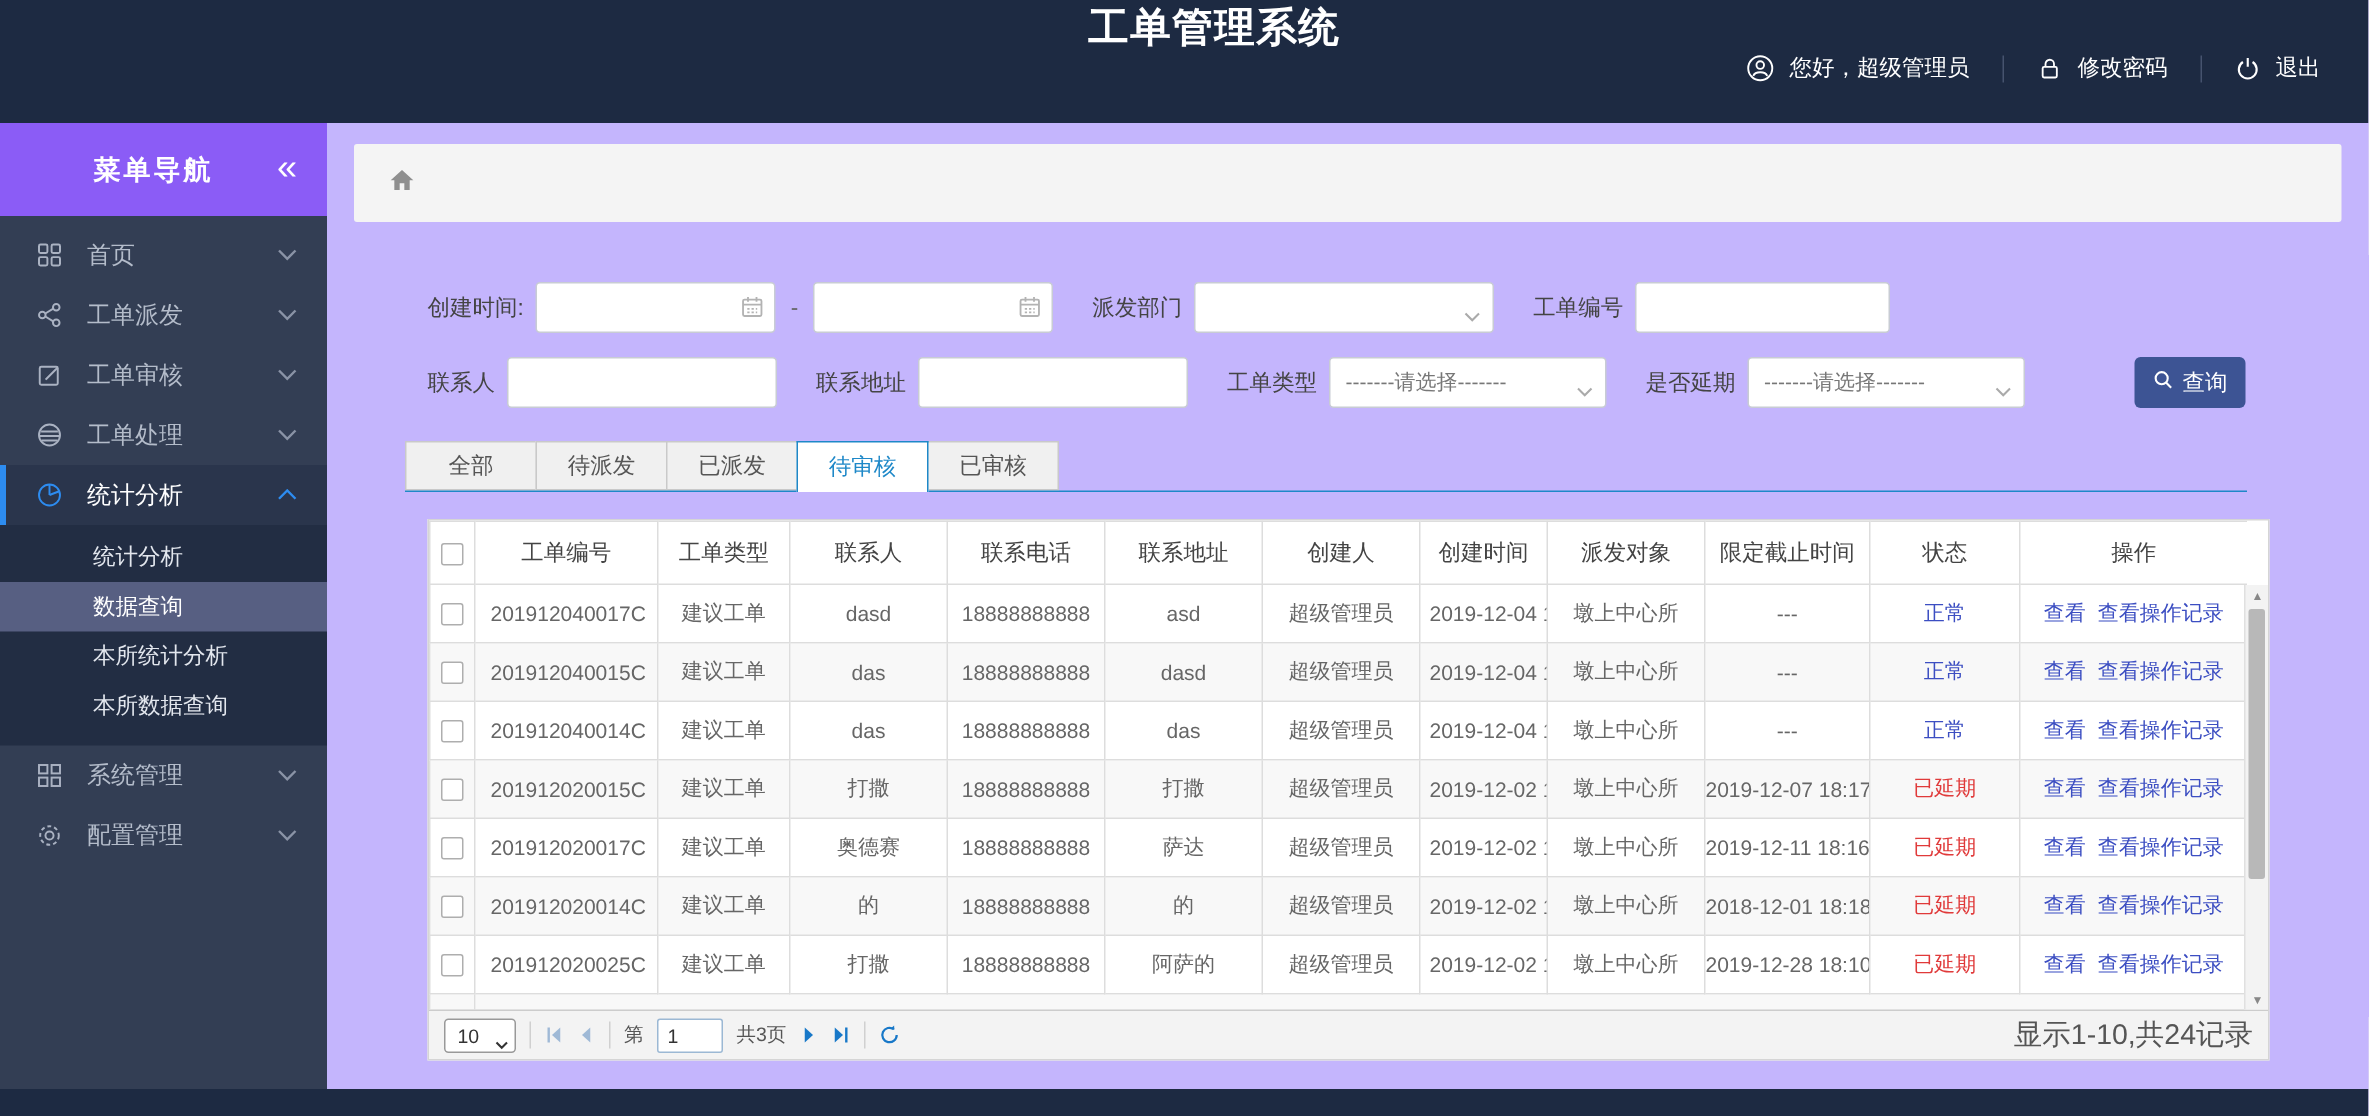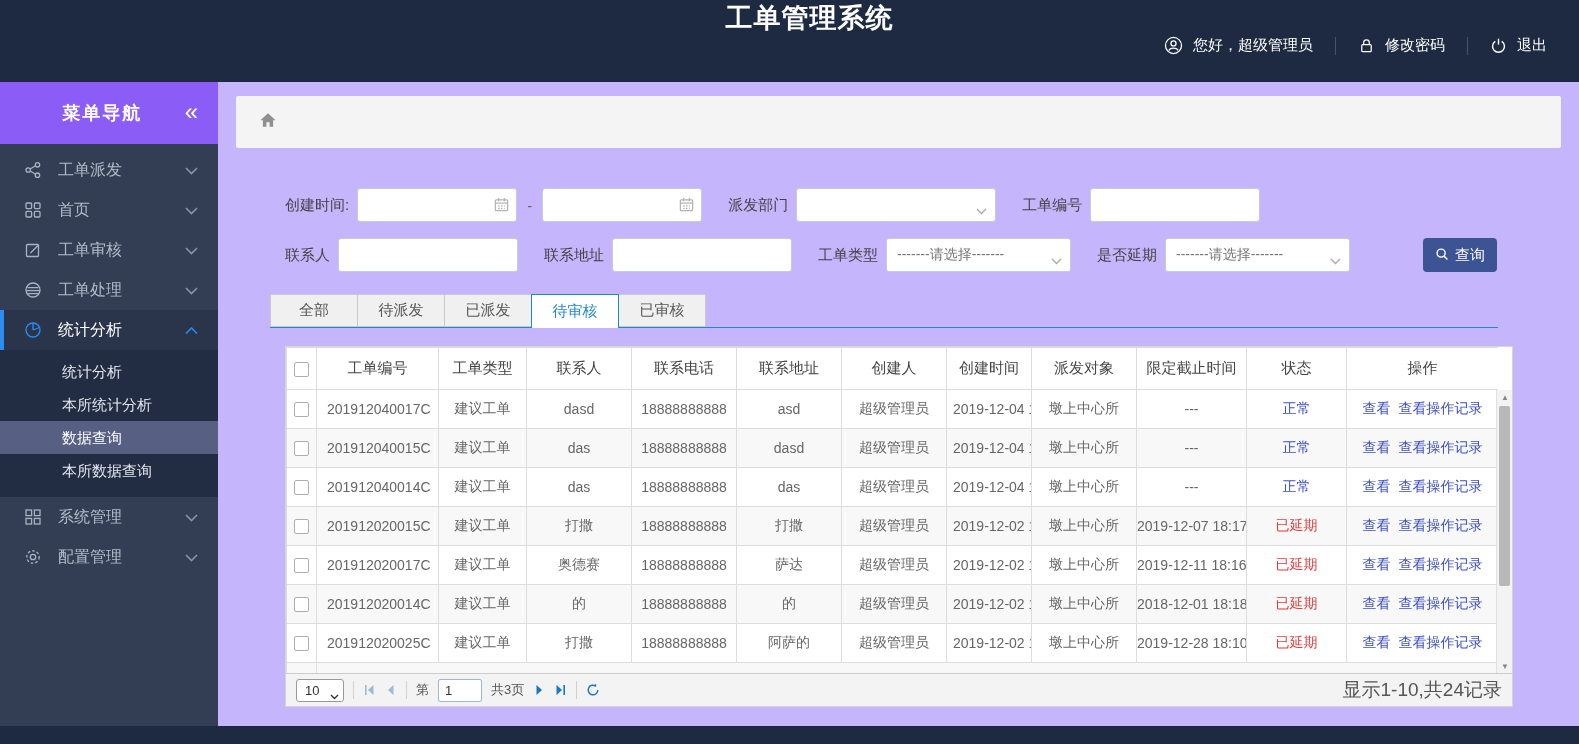--- a/index.html
+++ b/index.html
@@ -143,45 +143,45 @@
     <div class="sidebar">
       <div class="menu-header">
         <span class="menu-title">菜单导航</span>
         <span class="collapse-glyph">«</span>
       </div>
       <div class="nav">
 
         <div class="nav-item">
           <span class="nav-icon">
             <svg width="18" height="18" viewBox="0 0 18 18" fill="none" stroke="#aab2c2" stroke-width="1.3">
+              <rect x="2" y="2" width="5.6" height="5.6" rx="1"></rect>
+                <rect x="10.4" y="2" width="5.6" height="5.6" rx="1"></rect>
+              <rect x="2" y="10.4" width="5.6" height="5.6" rx="1"></rect>
+                <rect x="10.4" y="10.4" width="5.6" height="5.6" rx="1"></rect>
+            </svg>
+          </span>
+          <span class="nav-label">首页</span>
+          <span>
+            <svg width="13" height="8" viewBox="0 0 13 8" fill="none" stroke="#8a93a6" stroke-width="1.6">
+                <polyline points="1,1 6.5,6.5 12,1"></polyline>
+              </svg>
+          </span>
+        </div>
+
+        <div class="nav-item">
+          <span class="nav-icon">
+            <svg width="18" height="18" viewBox="0 0 18 18" fill="none" stroke="#aab2c2" stroke-width="1.3">
               <circle cx="13.5" cy="3.8" r="2.2"></circle>
                 <circle cx="4.2" cy="9" r="2.2"></circle>
                 <circle cx="13.5" cy="14.2" r="2.2"></circle>
               <line x1="6.2" y1="8" x2="11.5" y2="4.8"></line>
                 <line x1="6.2" y1="10" x2="11.5" y2="13.2"></line>
             </svg>
           </span>
           <span class="nav-label">工单派发</span>
-          <span>
-            <svg width="13" height="8" viewBox="0 0 13 8" fill="none" stroke="#8a93a6" stroke-width="1.6">
-                <polyline points="1,1 6.5,6.5 12,1"></polyline>
-              </svg>
-          </span>
-        </div>
-
-        <div class="nav-item">
-          <span class="nav-icon">
-            <svg width="18" height="18" viewBox="0 0 18 18" fill="none" stroke="#aab2c2" stroke-width="1.3">
-              <rect x="2" y="2" width="5.6" height="5.6" rx="1"></rect>
-                <rect x="10.4" y="2" width="5.6" height="5.6" rx="1"></rect>
-              <rect x="2" y="10.4" width="5.6" height="5.6" rx="1"></rect>
-                <rect x="10.4" y="10.4" width="5.6" height="5.6" rx="1"></rect>
-            </svg>
-          </span>
-          <span class="nav-label">首页</span>
           <span>
             <svg width="13" height="8" viewBox="0 0 13 8" fill="none" stroke="#8a93a6" stroke-width="1.6">
                 <polyline points="1,1 6.5,6.5 12,1"></polyline>
               </svg>
           </span>
         </div>
 
         <div class="nav-item">
           <span class="nav-icon">
             <svg width="18" height="18" viewBox="0 0 18 18" fill="none" stroke="#aab2c2" stroke-width="1.3">
@@ -225,22 +225,22 @@
             </span>
             <span class="nav-label">统计分析</span>
             <span>
               <svg width="13" height="8" viewBox="0 0 13 8" fill="none" stroke="#2d8cf0" stroke-width="1.6">
                   <polyline points="1,6.5 6.5,1 12,6.5"></polyline>
                 </svg>
             </span>
           </div>
           <div class="submenu">
             <div class="subitem">统计分析</div>
+            <div class="subitem active">数据查询</div>
             <div class="subitem">本所统计分析</div>
-            <div class="subitem active">数据查询</div>
             <div class="subitem">本所数据查询</div>
           </div>
         </div>
 
         <div class="nav-item">
           <span class="nav-icon">
             <svg width="18" height="18" viewBox="0 0 18 18" fill="none" stroke="#aab2c2" stroke-width="1.3">
               <rect x="2" y="2" width="5.6" height="5.6"></rect>
                 <rect x="10.4" y="2" width="5.6" height="5.6"></rect>
               <rect x="2" y="10.4" width="5.6" height="5.6"></rect>

